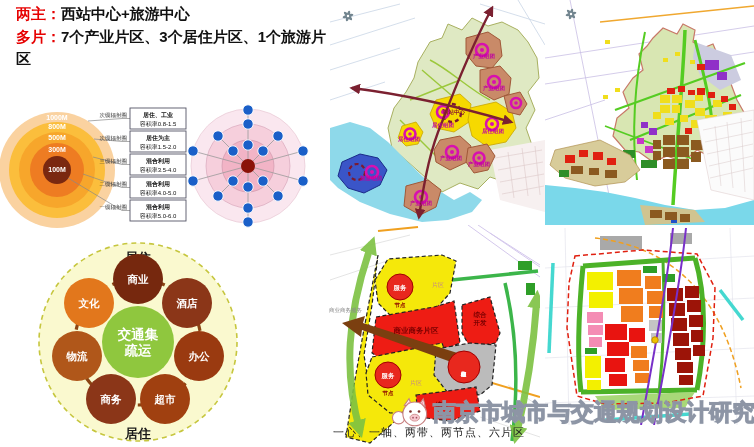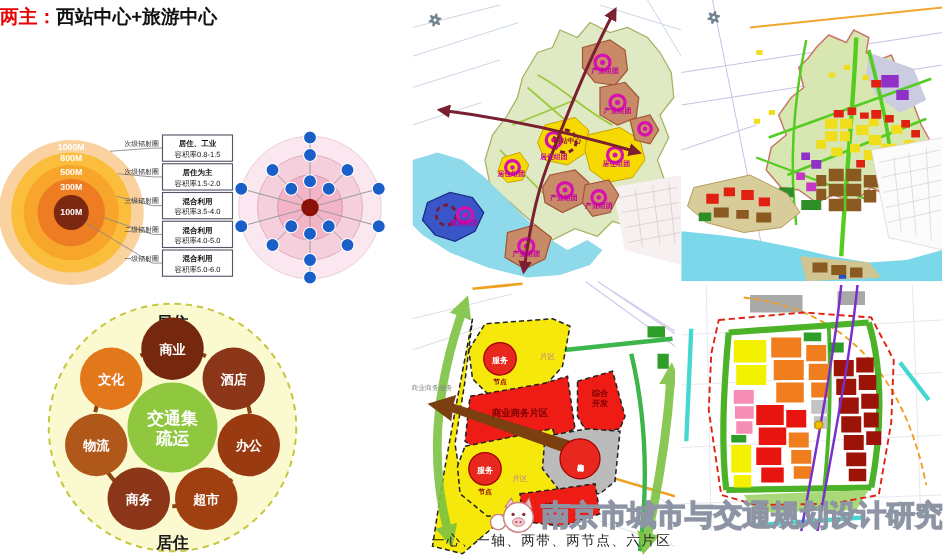--- a/index.html
+++ b/index.html
@@ -1,42 +1,43 @@
 <!DOCTYPE html>
 <html><head>
 <meta charset="utf-8">
 <style>
   html,body{margin:0;padding:0;background:#fff;}
   .page{position:relative;width:754px;height:447px;background:#fff;overflow:hidden;
         font-family:"Liberation Sans","DejaVu Sans",sans-serif;}
   .abs{position:absolute;}
   
-  .hdr{left:0;top:3px;width:322px;font-size:15px;font-weight:bold;line-height:1.5;color:#111;}
+  .hdr{left:16px;top:3px;width:322px;font-size:15px;font-weight:bold;line-height:1.5;color:#111;}
   .hdr .row{display:block;}
   .hdr .term{color:#E60000;}
   
-  .caption{left:333px;top:425px;font-size:11px;color:#222;letter-spacing:1px;z-index:6;margin-left:12px;}
+  .caption{left:333px;top:425px;font-size:11px;color:#222;letter-spacing:1px;z-index:6;}
   
   .leftnote{left:329px;top:307px;font-size:5.5px;color:#8a8a8a;z-index:5;}
   
   .wm{left:391px;top:395px;display:flex;align-items:center;gap:4px;z-index:9;}
   .wm-text{font-size:23px;font-weight:bold;color:#eceef2;
            -webkit-text-stroke:1.1px #8d95a5;text-shadow:0 0 1px #8d95a5;
            letter-spacing:0px;white-space:nowrap;}
   svg{display:block;}
   text{font-family:"Liberation Sans","DejaVu Sans",sans-serif;}
   .vtext{writing-mode:vertical-rl;text-orientation:upright;}
 </style>
 </head>
 <body>
 
 <div class="page">
 
   <div class="abs hdr">
     <span class="row"><span class="term">两主：</span><span>西站中心+旅游中心</span></span>
+    <span class="row"><span class="term">多片：</span><span>7个产业片区、3个居住片区、1个旅游片区</span></span>
   </div>
 
   <svg class="abs" style="left:0;top:100px" width="195" height="135" viewBox="0 0 195 135">
     <circle cx="57" cy="70" r="58" fill="#FAD2A0"></circle>
     <circle cx="57" cy="70" r="48" fill="#FBBE3C"></circle>
     <circle cx="57" cy="70" r="38" fill="#F7A62B"></circle>
     <circle cx="57" cy="70" r="27" fill="#EE7C22"></circle>
     <circle cx="57" cy="70" r="14" fill="#7A2810"></circle>
     <g font-size="7" font-weight="bold" fill="#fff" text-anchor="middle">
       <text x="57" y="20">1000M</text>

